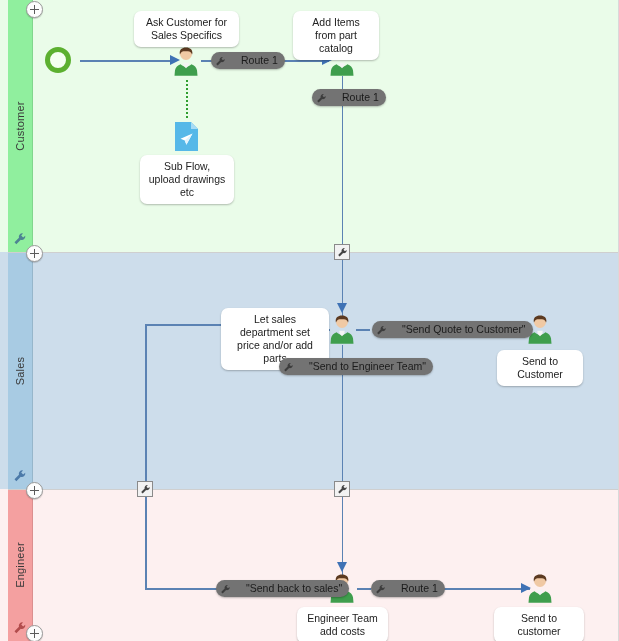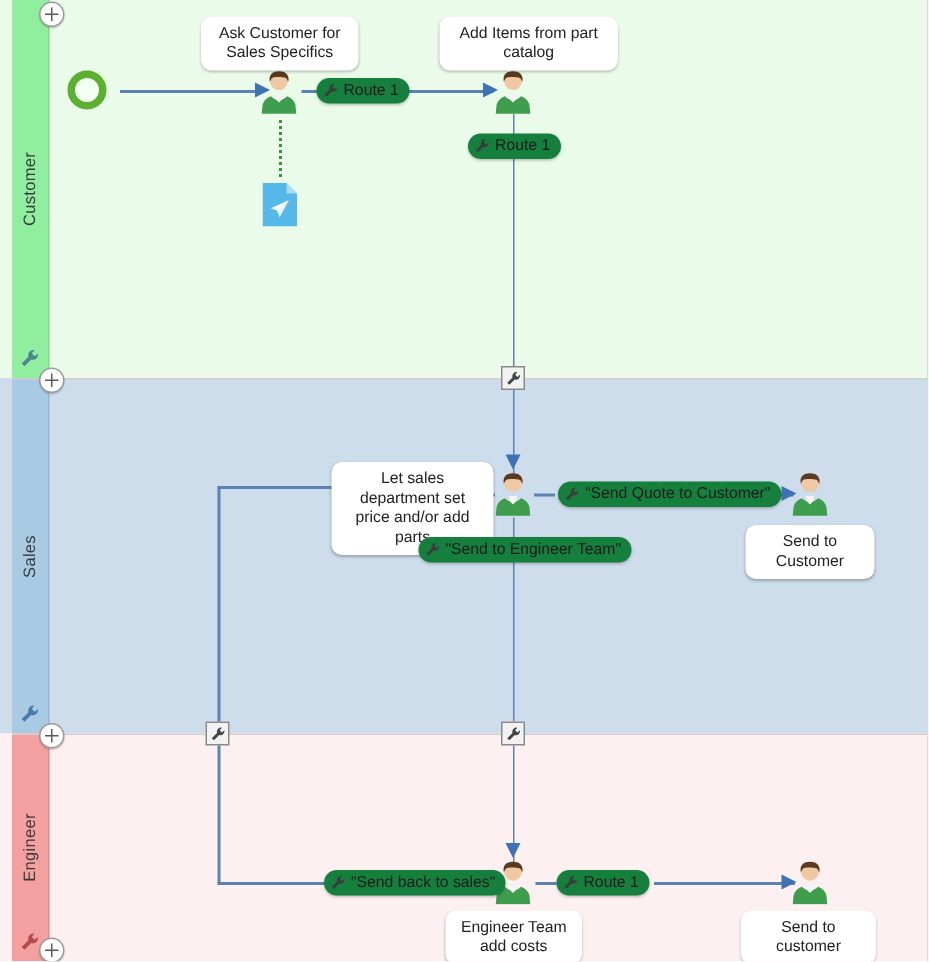--- a/index.html
+++ b/index.html
@@ -78,29 +78,29 @@
     line-height:13px;
     text-align:center;
     padding:5px 8px;
     box-sizing:border-box;
     z-index:20;
   }
 
   
   .route-pill{
     position:absolute;
-    background:#15803d;
+    background:#737373;
     border-radius:9px;
     box-shadow:0 1px 2px rgba(0,0,0,.25);
     font-size:10.5px;
     color:#1b1b1b;
     height:17px;line-height:17px;
     padding:0 7px 0 4px;
     white-space:nowrap;
-    display:flex;align-items:center;gap:3px;
+    display:flex;align-items:center;gap:15px;
     z-index:22;
   }
   .route-pill .wr{width:11px;height:11px;flex:0 0 11px;}
 
   
   .gate{
     position:absolute;width:16px;height:16px;
     background:#f2f2f2;border:1px solid #8a8a8a;
     box-sizing:border-box;z-index:24;
     display:flex;align-items:center;justify-content:center;
@@ -264,22 +264,23 @@
     <svg viewBox="0 0 26 30">
       <path d="M13 2c-4 0-6 2.3-6 5.6 0 3.4 2.6 6.4 6 6.4s6-3 6-6.4C19 4.3 17 2 13 2z" fill="#f0c9a4"></path>
       <path d="M13 1.5c-4.3 0-6.3 2.3-6.3 5.3 0 1.1.3 1.8.3 1.8s.7-2.3 2-2.9c1.6-.7 6.5-.5 8.3.2 1.2.5 1.7 2.7 1.7 2.7s.4-.8.4-1.8c0-3-2.1-5.3-6.4-5.3z" fill="#5c3a21"></path>
       <path d="M7.6 18.2C4.6 19.3 2.6 21.3 2 24.2l-.5 5.6h23l-.5-5.6c-.6-2.9-2.6-4.9-5.6-6-1.5 1.6-3.3 2.4-5.4 2.4s-3.9-.8-5.4-2.4z" fill="#3f9e4d"></path>
       <path d="M10.3 16.7h5.4l-.4 3.3-2.3 2.3-2.3-2.3z" fill="#f4f4f4"></path>
     </svg>
   </div>
 
   <div class="card" style="left:134px;top:11px;width:105px;">Ask Customer for Sales Specifics</div>
 
-  <div class="card" style="left:293px;top:11px;width:119px;">Add Items from part catalog</div>
-
+  <div class="card" style="left:293px;top:11px;width:86px;">Add Items from part catalog</div>
+
+  <div class="card" style="left:140px;top:155px;width:94px;">Sub Flow, upload drawings etc</div>
 
   <div class="card" style="left:221px;top:308px;width:108px;">Let sales department set price and/or add parts</div>
 
   <div class="card" style="left:497px;top:350px;width:86px;">Send to Customer</div>
 
   <div class="card" style="left:297px;top:607px;width:91px;">Engineer Team add costs</div>
 
   <div class="card" style="left:494px;top:607px;width:90px;">Send to customer</div>
 
   <div class="route-pill" style="left:211px;top:52px;">

